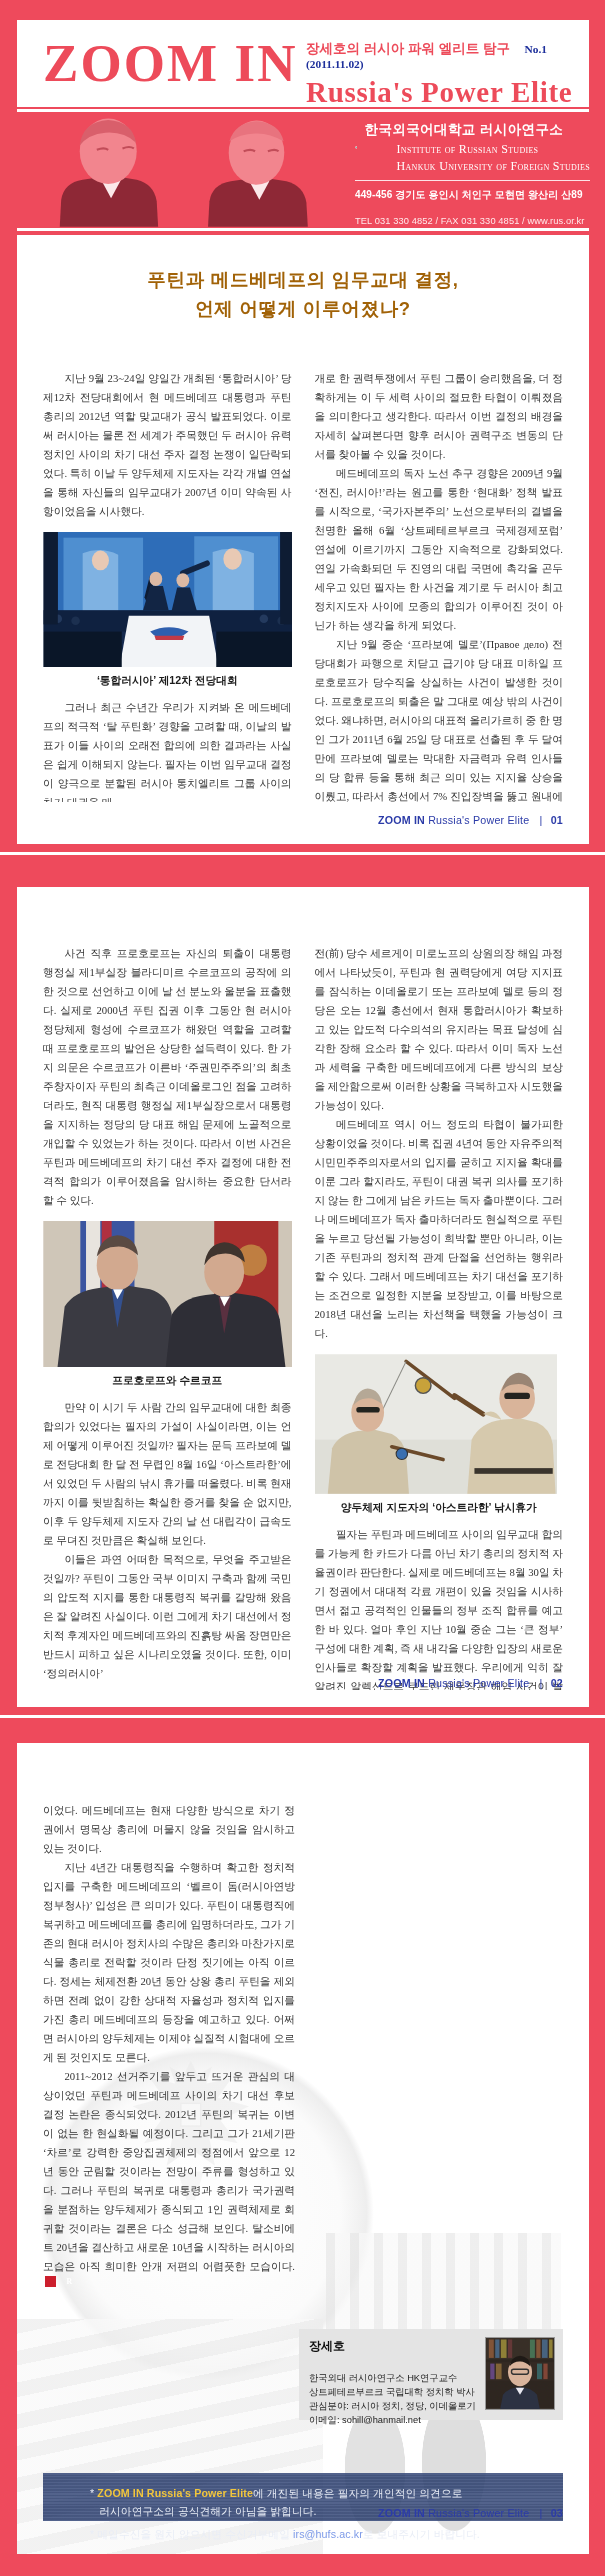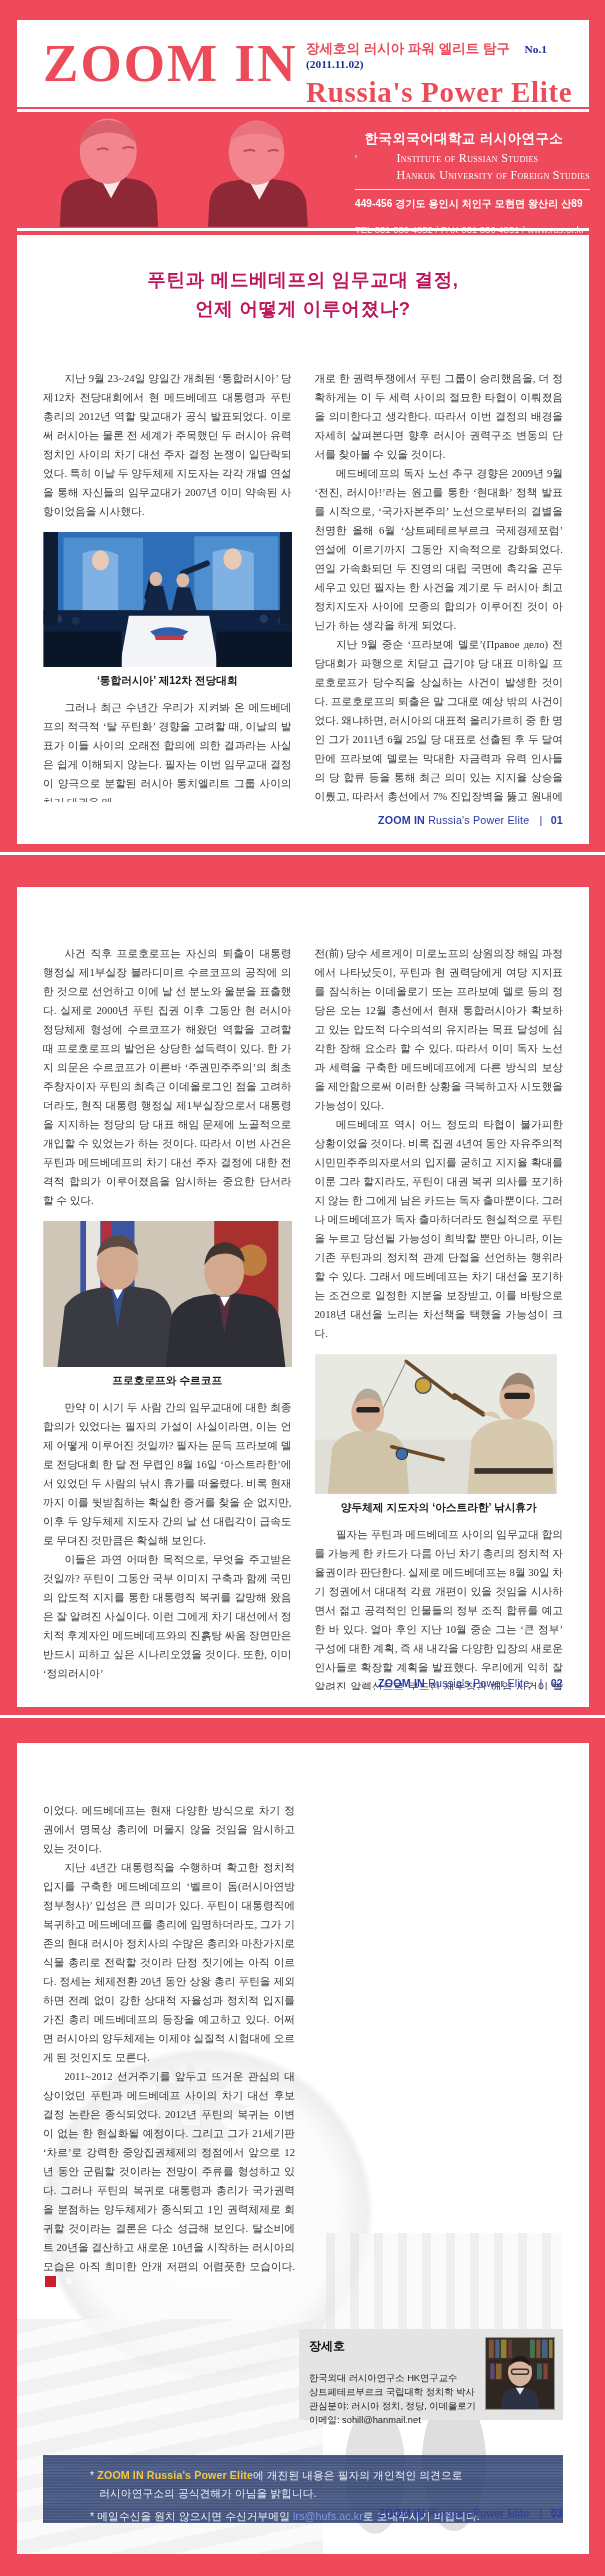--- a/index.html
+++ b/index.html
@@ -20,37 +20,37 @@
   .issue-no{font-family:"Liberation Serif","DejaVu Serif",serif;font-size:11.4px;font-weight:bold;color:#1d2f9b;margin-left:11.4px;}
   .subtitle-en{
     font-family:"Liberation Serif","DejaVu Serif",serif;font-weight:bold;
     font-size:29px;color:#ed4b5a;margin-top:5.7px;letter-spacing:0.7px;white-space:nowrap;
   }
   .hline{position:absolute;left:17px;width:572px;height:2.9px;background:#ffffff;}
   .sep{position:absolute;left:0;width:606px;height:2.9px;background:#ffffff;}
 
   
   .banner-art{position:absolute;left:17px;top:114px;}
-  .inst{position:absolute;left:355px;top:130px;width:235px;color:#ffffff;}
+  .inst{position:absolute;left:355px;top:121px;width:235px;color:#ffffff;}
   .inst-top{display:flex;align-items:center;gap:7.1px;}
   .inst-names{display:flex;flex-direction:column;}
   .inst-ko{font-size:13.5px;font-weight:bold;letter-spacing:0.4px;white-space:nowrap;}
   .inst-en{font-family:"Liberation Serif","DejaVu Serif",serif;font-variant:small-caps;font-size:12px;letter-spacing:0.3px;margin-top:2.1px;white-space:nowrap;margin-left:32px;}
   .inst-div{height:0.7px;background:rgba(255,255,255,.85);margin:6.4px 0 7.1px 0;}
   .inst-addr{font-size:10px;font-weight:bold;letter-spacing:0.1px;white-space:nowrap;}
   .inst-contact{font-size:9.3px;margin-top:14px;letter-spacing:0.1px;white-space:nowrap;color:#ffe9eb;}
 
   
   .page{position:absolute;left:17px;width:572px;background:#ffffff;}
   .p1{top:235px;height:609px;}
   .p2{top:887px;height:820px;}
   .p3{top:1743px;height:811px;}
   .article-title{
     margin:0;padding-top:31px;text-align:center;
-    font-size:18.5px;line-height:28.5px;font-weight:bold;color:#be185d;letter-spacing:0.7px;
+    font-size:18.5px;line-height:28.5px;font-weight:bold;color:#a16207;letter-spacing:0.7px;
   }
   .cols{position:absolute;left:26px;width:520px;display:flex;gap:23px;}
   .p1 .cols{top:134px;}
   .p2 .cols{top:57px;}
   .col{width:252px;overflow:hidden;}
   .p1 .col{height:433px;}
   .p2 .col{height:746px;}
   .p3 .colwrap{position:absolute;left:26px;top:58px;width:252px;z-index:1;}
   p.body{
     font-family:"Liberation Serif","DejaVu Serif",serif;
@@ -99,21 +99,21 @@
   .author{
     position:absolute;left:282px;top:586px;width:264px;height:91px;
     background:#e4e4e4;box-sizing:border-box;padding:8.6px 10px;z-index:2;
   }
   .author-name{font-size:12px;font-weight:bold;color:#111111;margin:0 0 16px 0;}
   .author-line{font-size:9.3px;color:#222222;line-height:14.3px;}
   .author-photo{position:absolute;right:7.8px;top:7.8px;border:0.7px solid #999;}
 
   
   .notice{
-    position:absolute;left:26px;top:712px;width:520px;height:68px;z-index:2;
+    position:absolute;left:26px;top:730px;width:520px;height:48px;z-index:2;
     background:
       repeating-linear-gradient(0deg,rgba(255,255,255,.05) 0 1.4px,rgba(0,0,0,.05) 1.4px 2.9px),
       rgba(44,64,114,.86);
     box-sizing:border-box;padding:10.7px 14.3px 0 47px;
   }
   .n-line{font-size:10.7px;line-height:18px;color:#e9edf6;letter-spacing:0.1px;}
   .n-line.second{margin-top:5.7px;}
   .n-indent{padding-left:9.3px;}
   .n-gold{color:#f2c63c;font-weight:bold;}
   .n-email{color:#7d9ae8;}

